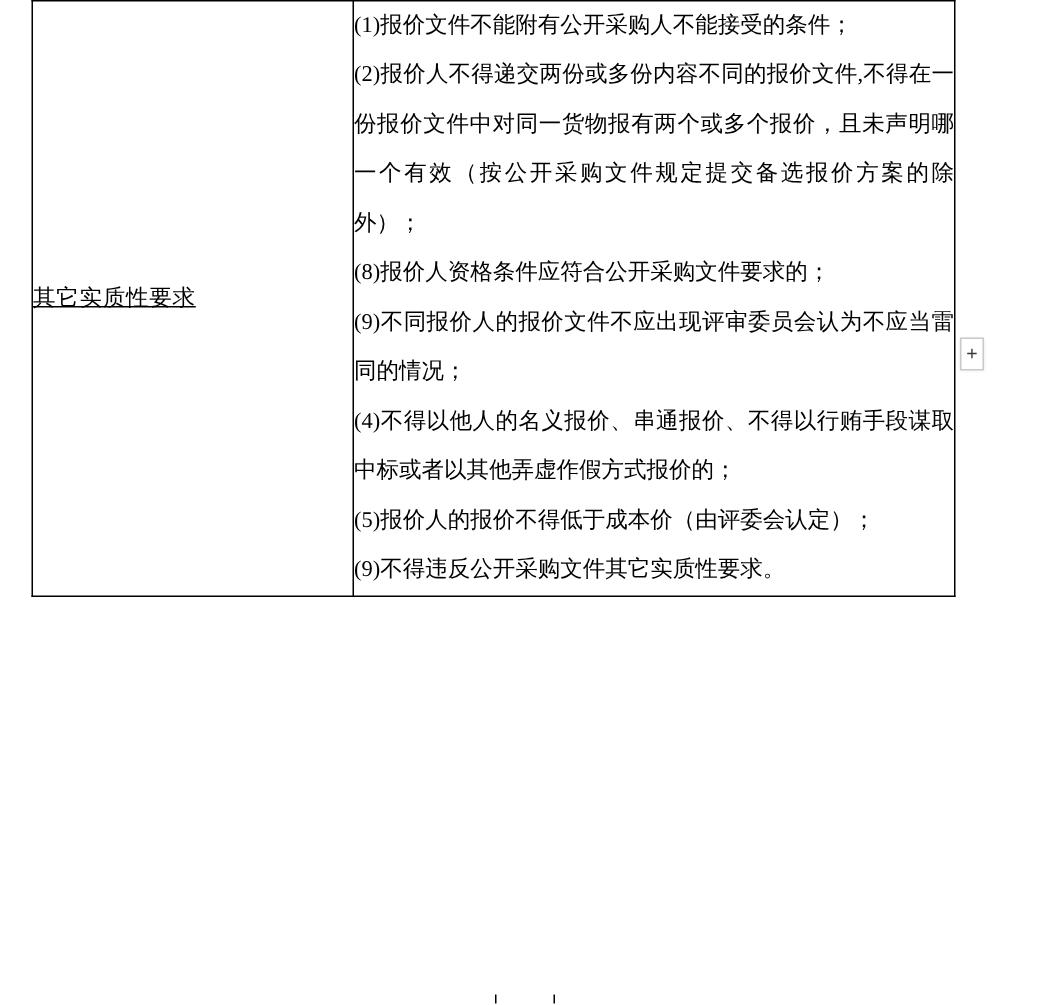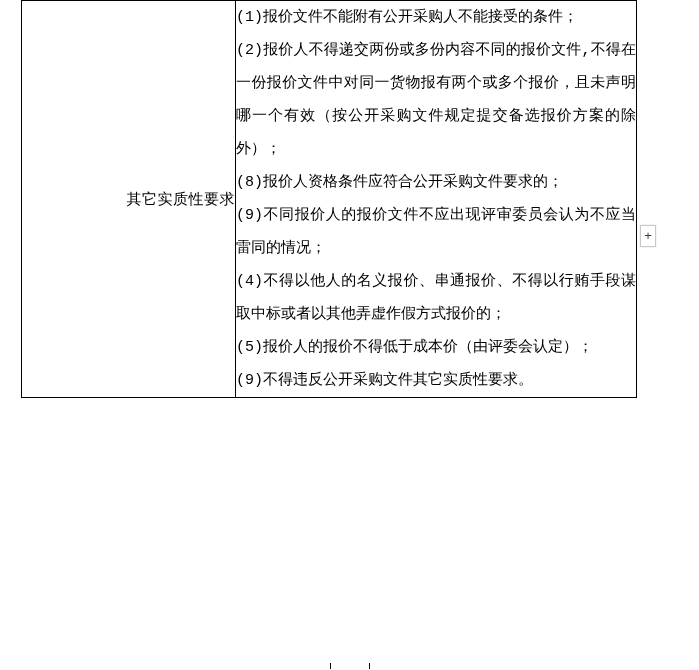--- a/index.html
+++ b/index.html
@@ -30,38 +30,38 @@
     border-collapse: collapse;
     table-layout: fixed;
   }
   .doc-table td {
     border: 1px solid #000000;
     padding: 0;
     vertical-align: middle;
   }
   .cell-label {
     width: 213px;
-    text-align: right;
+    text-align: left;
     font-size: 15px;
     line-height: 30px;
     letter-spacing: 0.5px;
+    text-decoration: underline;
   }
   .cell-content {
     width: 400px;
     padding: 8px 10px 6px 10px;
     vertical-align: top;
   }
   .para {
     font-size: 15px;
     line-height: 33px;
     text-align: justify;
     text-justify: inter-ideograph;
     margin: 0;
     letter-spacing: 0px;
-    font-family: Liberation Mono, monospace;
   }
   
   .plus-control {
     position: absolute;
     left: 640px;
     top: 225px;
     width: 16px;
     height: 22px;
     border: 1px solid #c8c8c8;
     background: #ffffff;

